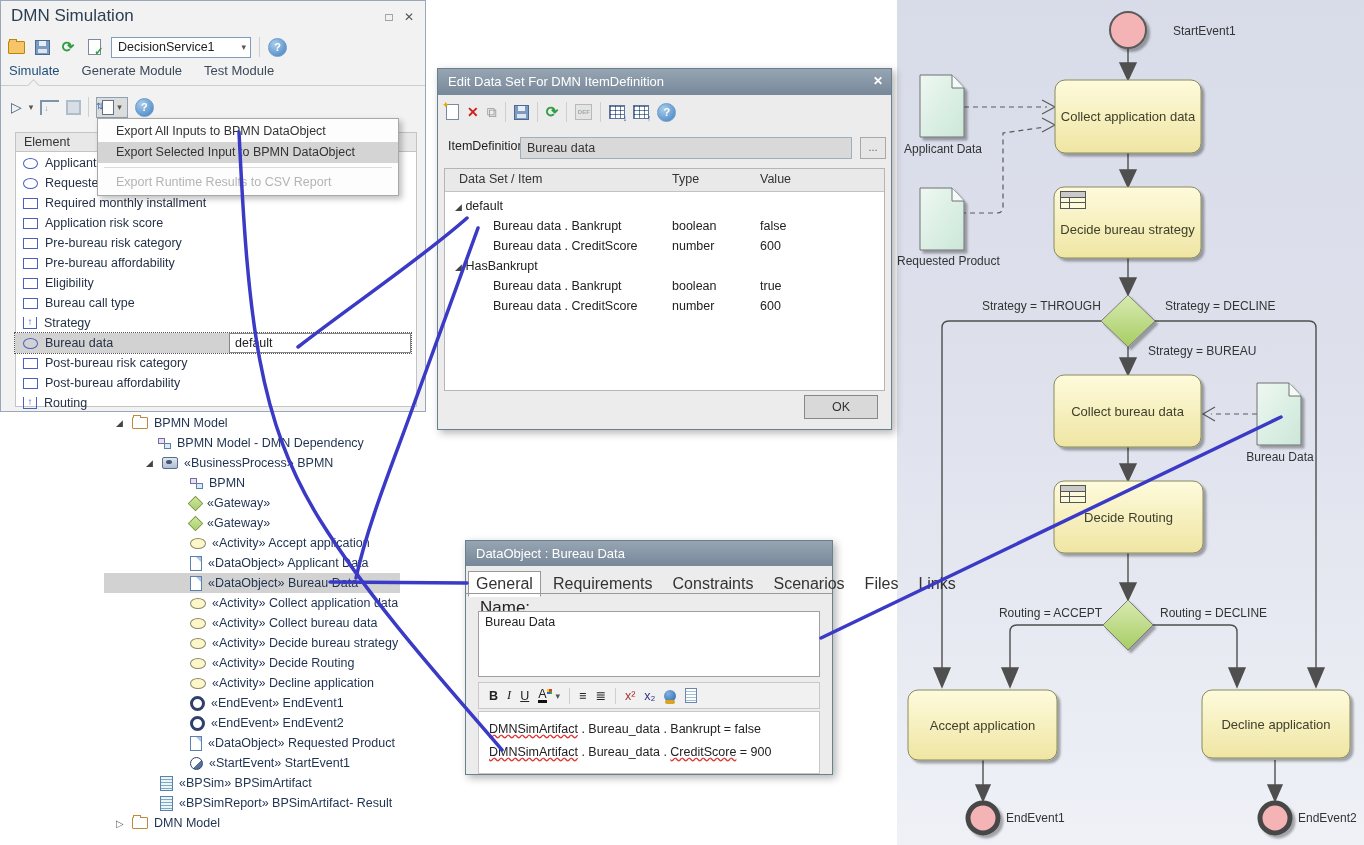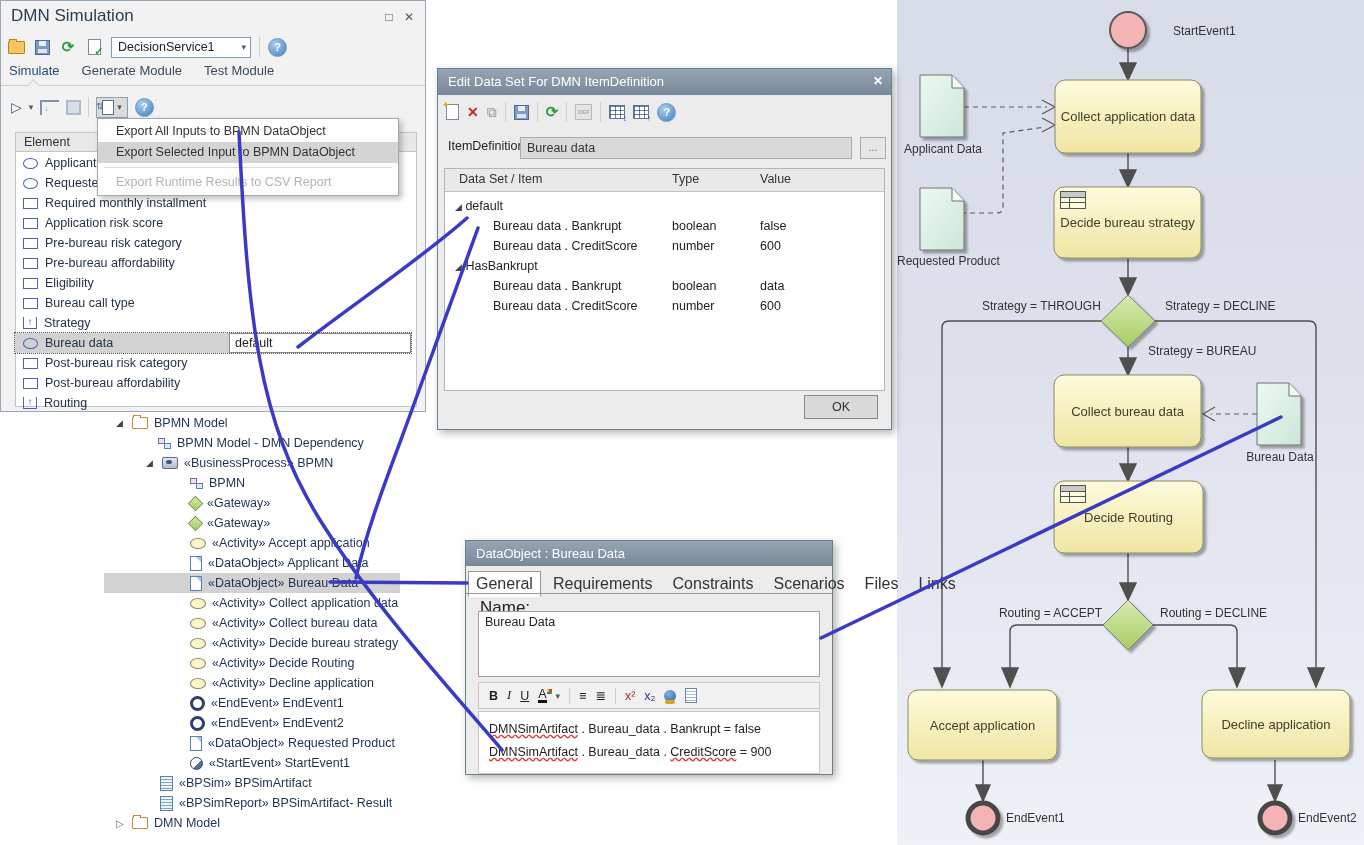--- a/index.html
+++ b/index.html
@@ -209,21 +209,21 @@
     </svg>
 
     <span class="tblico" style="left:163px;top:191px">
         <i></i>
       </span>
     <span class="tblico" style="left:163px;top:485px">
         <i></i>
       </span>
 
     <div class="dgtxt" style="left:158px;top:80px;width:146px;height:73px">Collect application data</div>
-    <div class="dgtxt" style="left:157px;top:187px;width:147px;height:71px">Decide bureau strategy</div>
+    <div class="dgtxt" style="left:157px;top:194px;width:147px;height:71px">Decide bureau strategy</div>
     <div class="dgtxt" style="left:157px;top:375px;width:147px;height:72px">Collect bureau data</div>
     <div class="dgtxt" style="left:157px;top:481px;width:149px;height:72px">Decide Routing</div>
     <div class="dgtxt" style="left:11px;top:690px;width:149px;height:70px">Accept application</div>
     <div class="dgtxt" style="left:305px;top:690px;width:148px;height:68px">Decline application</div>
 
     <div class="dglbl" style="left:276px;top:24px">StartEvent1</div>
     <div class="dglbl" style="left:0px;top:142px;width:92px;text-align:center">Applicant Data</div>
     <div class="dglbl" style="left:0px;top:254px;width:96px;text-align:center">Requested Product</div>
     <div class="dglbl" style="left:336px;top:450px;width:94px;text-align:center">Bureau Data</div>
     <div class="dglbl" style="left:109px;top:811px">EndEvent1</div>
@@ -484,21 +484,21 @@
           <span class="c1" style="left:48px">Bureau data . CreditScore</span>
           <span class="c2">number</span>
           <span class="c3">600</span>
         </div>
       <div class="dsrow" style="top:88px">
           <span class="c1" style="left:10px"><span class="exp">◢</span> <span>HasBankrupt</span></span>
         </div>
       <div class="dsrow" style="top:108px">
           <span class="c1" style="left:48px">Bureau data . Bankrupt</span>
           <span class="c2">boolean</span>
-          <span class="c3">data</span>
+          <span class="c3">true</span>
         </div>
       <div class="dsrow" style="top:128px">
           <span class="c1" style="left:48px">Bureau data . CreditScore</span>
           <span class="c2">number</span>
           <span class="c3">600</span>
         </div>
     </div>
     <div class="okbtn">OK</div>
   </div>
 

